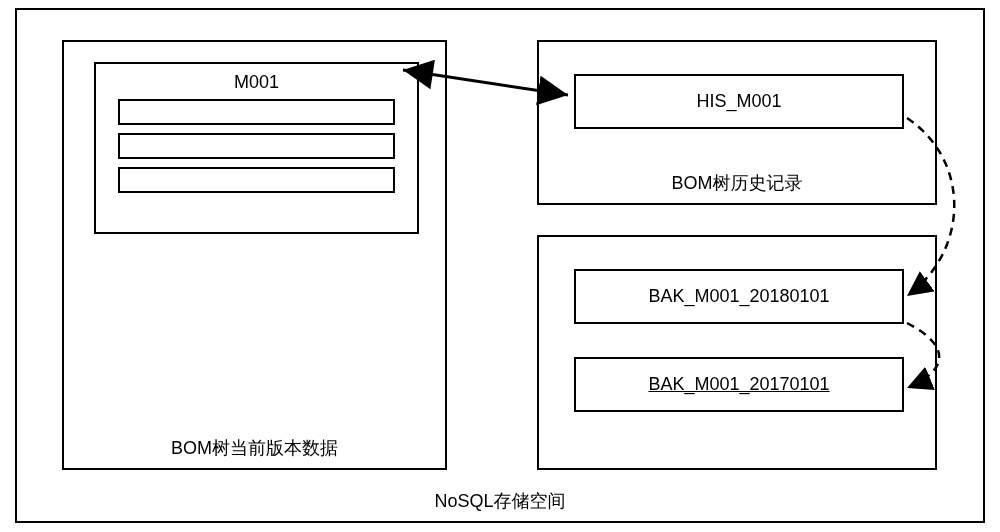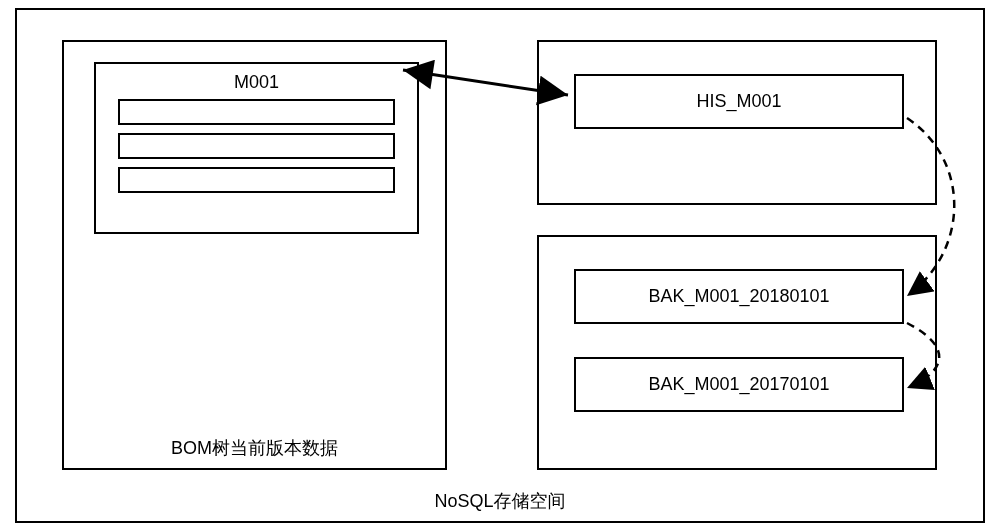--- a/index.html
+++ b/index.html
@@ -117,20 +117,21 @@
       display: flex;
       align-items: center;
       justify-content: center;
       font-size: 18px;
     }
     .bak-box-1 {
       top: 32px;
     }
     .bak-box-2 {
       top: 120px;
+      text-decoration: underline;
     }
     svg.overlay {
       position: absolute;
       left: 0;
       top: 0;
       width: 1000px;
       height: 532px;
       pointer-events: none;
     }
   </style>
@@ -144,20 +145,21 @@
     <div class="panel-left-label">BOM树当前版本数据</div>
     <div class="m001-box">
       <div class="m001-title">M001</div>
       <div class="m001-row"></div>
       <div class="m001-row"></div>
       <div class="m001-row"></div>
     </div>
   </div>
 
   <div class="panel panel-right-top">
+    <div class="panel-right-top-label">BOM树历史记录</div>
     <div class="his-box">
       <span>HIS_M001</span>
     </div>
   </div>
 
   <div class="panel panel-right-bottom">
     <div class="bak-box bak-box-1">
       <span>BAK_M001_20180101</span>
     </div>
     <div class="bak-box bak-box-2">

